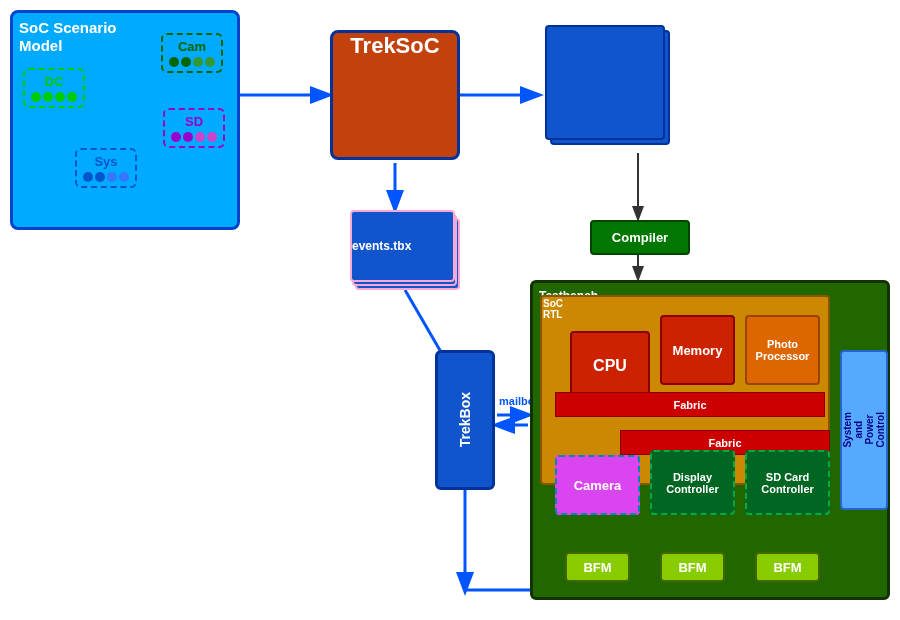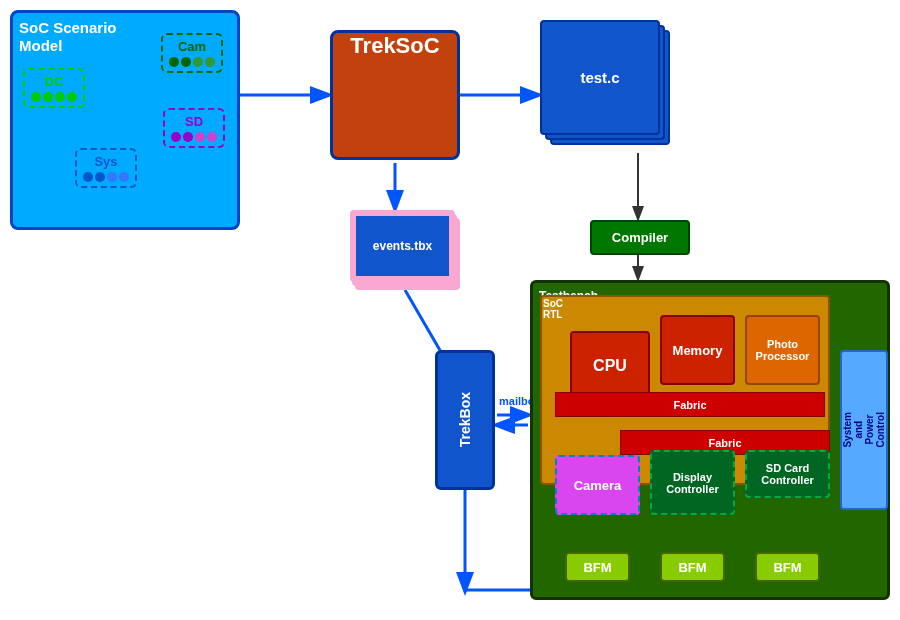--- a/index.html
+++ b/index.html
@@ -109,28 +109,28 @@
     .events-stack {
       position: absolute;
       left: 350px;
       top: 210px;
       width: 110px;
       height: 80px;
     }
     .events-page {
       position: absolute;
       background: #1155cc;
-      border: 6px solid #f9a8d4;
+      border: 2px solid #f9a8d4;
       border-radius: 4px;
       color: white;
       font-size: 12px;
       font-weight: bold;
       display: flex;
       align-items: center;
-      justify-content: center;
+      justify-content: flex-start;
     }
 
     
     .compiler-box {
       position: absolute;
       left: 590px;
       top: 220px;
       width: 100px;
       height: 35px;
       background: #007700;
@@ -322,21 +322,21 @@
       font-size: 11px;
       text-align: center;
     }
 
     
     .sdcard-block {
       position: absolute;
       left: 745px;
       top: 450px;
       width: 85px;
-      height: 48px;
+      height: 65px;
       background: #006622;
       border: 2px dashed #00aa44;
       border-radius: 4px;
       display: flex;
       align-items: center;
       justify-content: center;
       color: white;
       font-weight: bold;
       font-size: 11px;
       text-align: center;
@@ -501,23 +501,20 @@
     </div>
   </div>
 
   <div class="treksoc-box">
     <span>TrekSoC</span>
   </div>
 
   <div class="testc-stack">
     <div class="testc-page" style="width:120px;height:115px;left:10px;top:10px;z-index:1;"></div>
     <div class="testc-page" style="width:120px;height:115px;left:5px;top:5px;z-index:2;"></div>
-    <div class="testc-page" style="width:120px;height:115px;left:0px;top:0px;z-index:3;">
-      <span>test.c</span>
-    </div>
   </div>
 
   <div class="events-stack">
     <div class="events-page" style="width:105px;height:72px;left:5px;top:8px;z-index:1;"></div>
     <div class="events-page" style="width:105px;height:72px;left:2px;top:4px;z-index:2;"></div>
     <div class="events-page" style="width:105px;height:72px;left:0px;top:0px;z-index:3;">
       <span>events.tbx</span>
     </div>
   </div>
 

